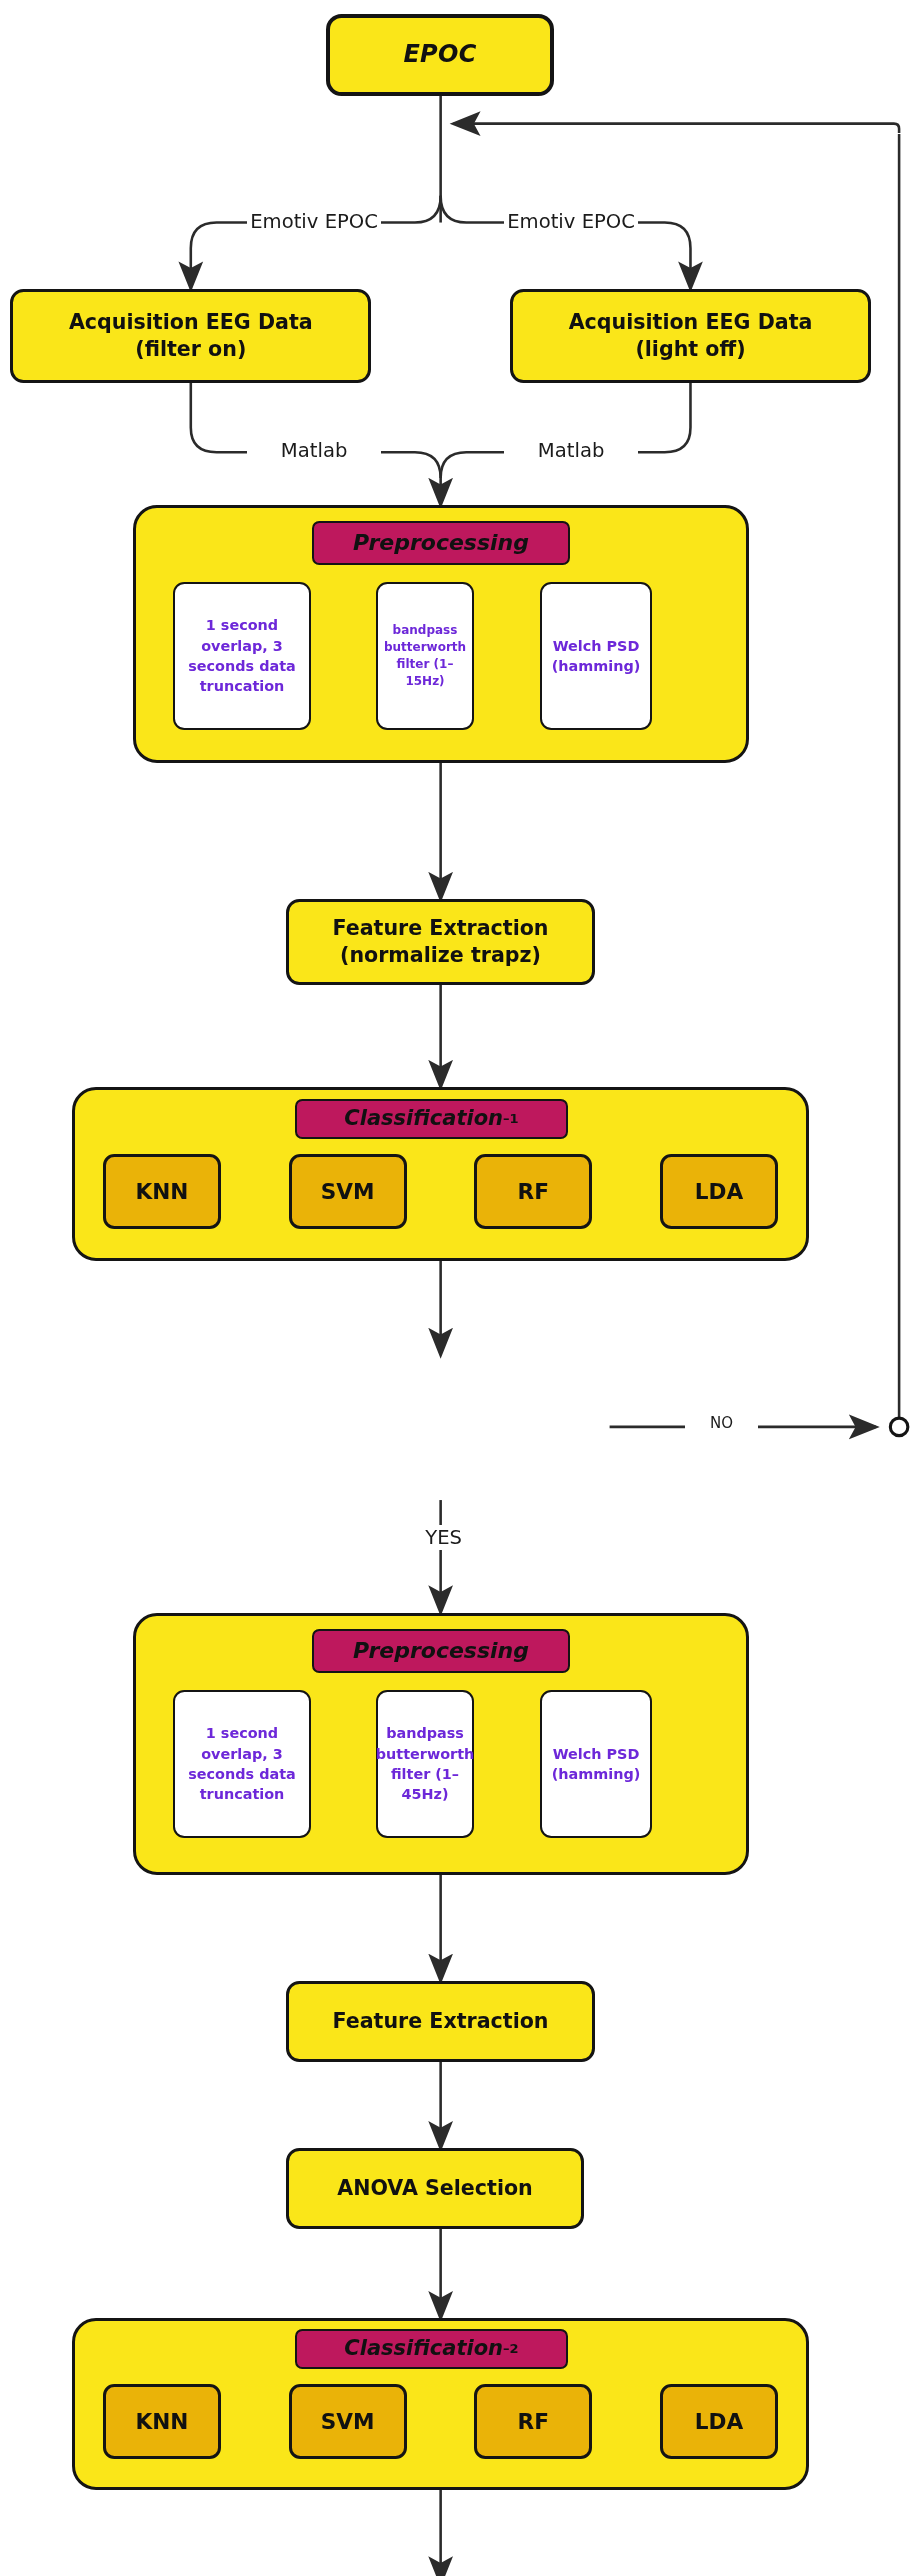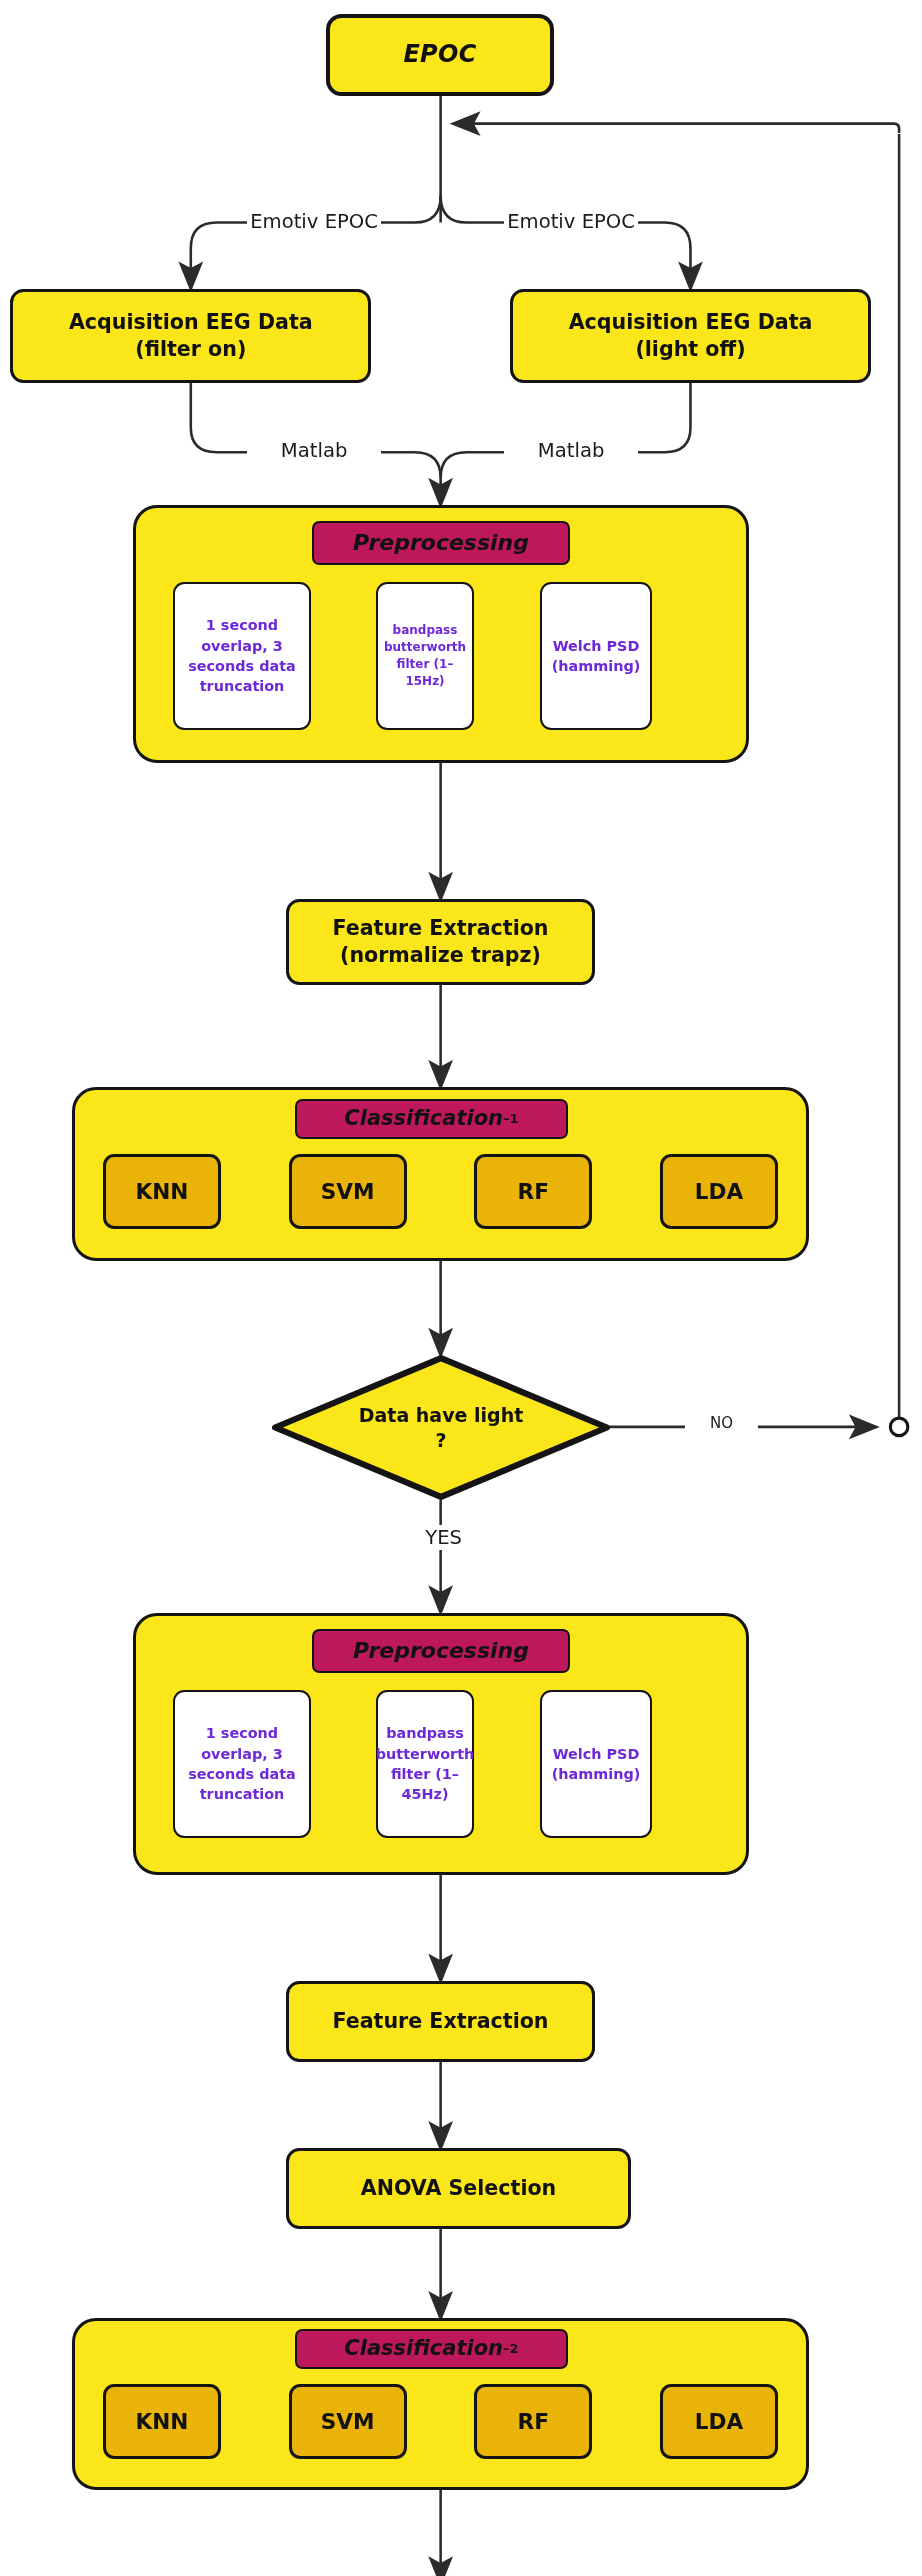--- a/index.html
+++ b/index.html
@@ -256,31 +256,20 @@
         <sub>–1</sub>
     </div>
   </div>
   <div class="clf-row" style="position:absolute; left:103px; top:1154px; width:675px; height:75px; justify-content:space-between; z-index:6;">
     <div class="clf-box" style="width: 118px; font-size: 21.6px;">KNN</div>
     <div class="clf-box" style="width: 118px; font-size: 21.6px;">SVM</div>
     <div class="clf-box" style="width: 118px; font-size: 21.6px;">RF</div>
     <div class="clf-box" style="width: 118px; font-size: 21.6px;">LDA</div>
   </div>
 
-  <div class="node diamond-wrap" style="left:272px; top:1355px; width:338px; height:145px;">
-    <svg class="diamond-shape" viewBox="0 0 656 282" preserveAspectRatio="none">
-      <polygon points="328,6 650,141 328,276 6,141" fill="#FAE619" stroke="#141414" stroke-width="12" stroke-linejoin="round"></polygon>
-    </svg>
-    <div class="diamond-label" style="font-size:19px;">
-      <div>
-        <div>Data have light</div>
-        <div>?</div>
-      </div>
-    </div>
-  </div>
 
   <div class="edge-label" style="left:685px; top:1413px; width:67px; font-size:15px; padding:1px 3.1px;">NO</div>
   <div class="edge-label" style="left:407px; top:1525px; width:67px; font-size:19.6px; padding:1px 3.1px;">YES</div>
 
   <div class="node group" style="left:133px; top:1613px; width:616px; height:262px;"></div>
   <div class="chipwrap" style="left:312px; top:1629px; width:258px; height:44px;">
     <div class="node white titlechip" style="position:relative; left:0; top:0; width:258px; height:44px; font-size:22px;">
       <span>Preprocessing</span>
     </div>
   </div>
@@ -289,21 +278,21 @@
     <div style="width:65px;"></div>
     <div class="subbox" style="width:98px; height:148px; font-size:14.4px; padding:0 6.2px;">bandpass butterworth filter (1–45Hz)</div>
     <div style="width:66px;"></div>
     <div class="subbox" style="width:112px; height:148px; font-size:14.4px; padding:0 6.2px;">Welch PSD (hamming)</div>
   </div>
 
   <div class="node" style="left:286px; top:1981px; width:309px; height:81px; font-size:20.6px;">
     <span>Feature Extraction</span>
   </div>
 
-  <div class="node" style="left:286px; top:2148px; width:345px; height:81px; font-size:20.6px;">
+  <div class="node" style="left:286px; top:2148px; width:298px; height:81px; font-size:20.6px;">
     <span>ANOVA Selection</span>
   </div>
 
   <div class="node group" style="left:72px; top:2318px; width:737px; height:172px;"></div>
   <div class="chipwrap" style="left:295px; top:2329px; width:273px; height:40px;">
     <div class="node white titlechip" style="position:relative; left:0; top:0; width:273px; height:40px; font-size:21px;">
       <span>Classification</span>
         <sub>–2</sub>
     </div>
   </div>

